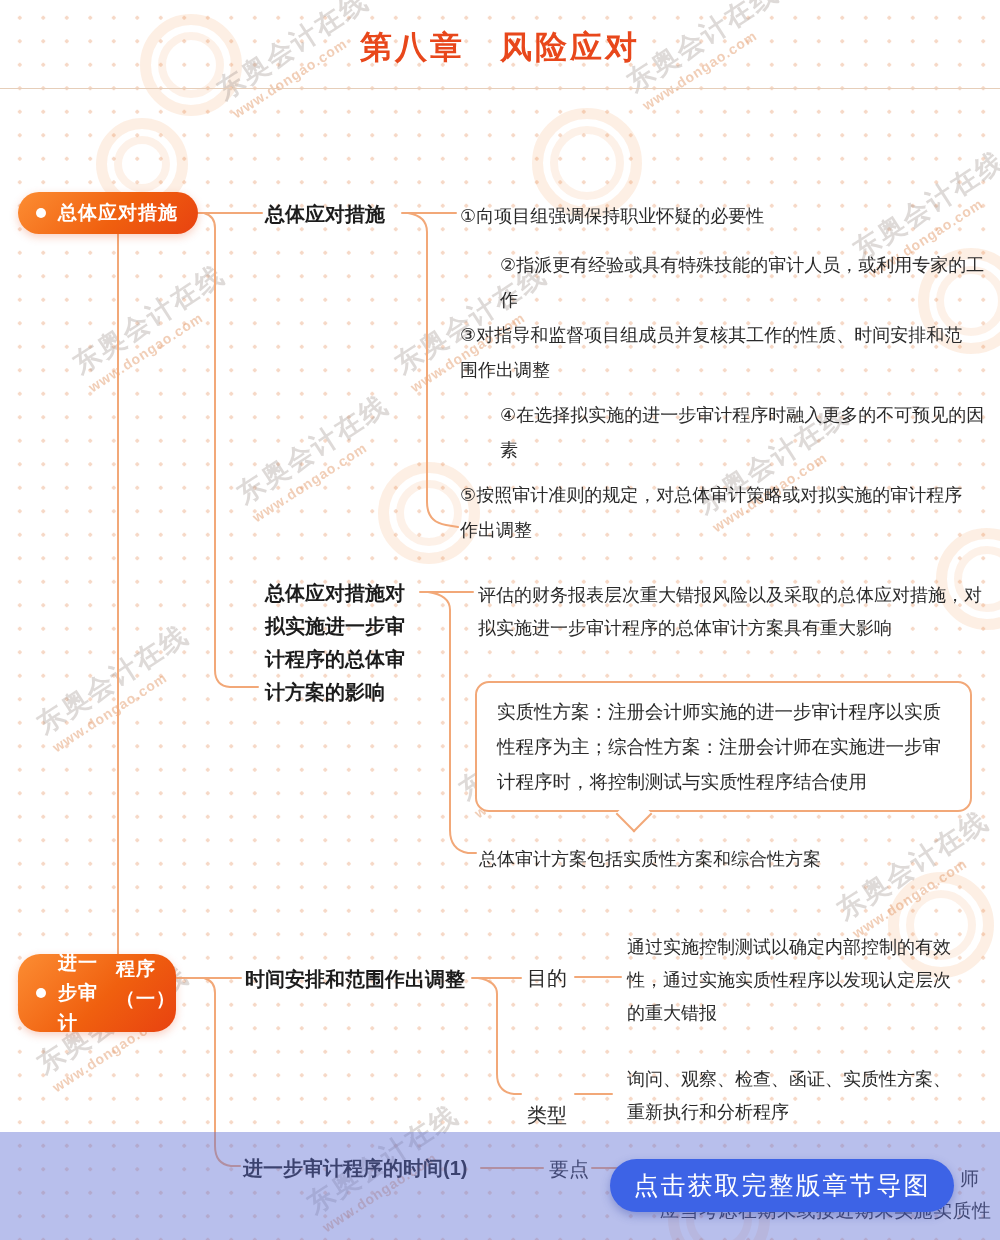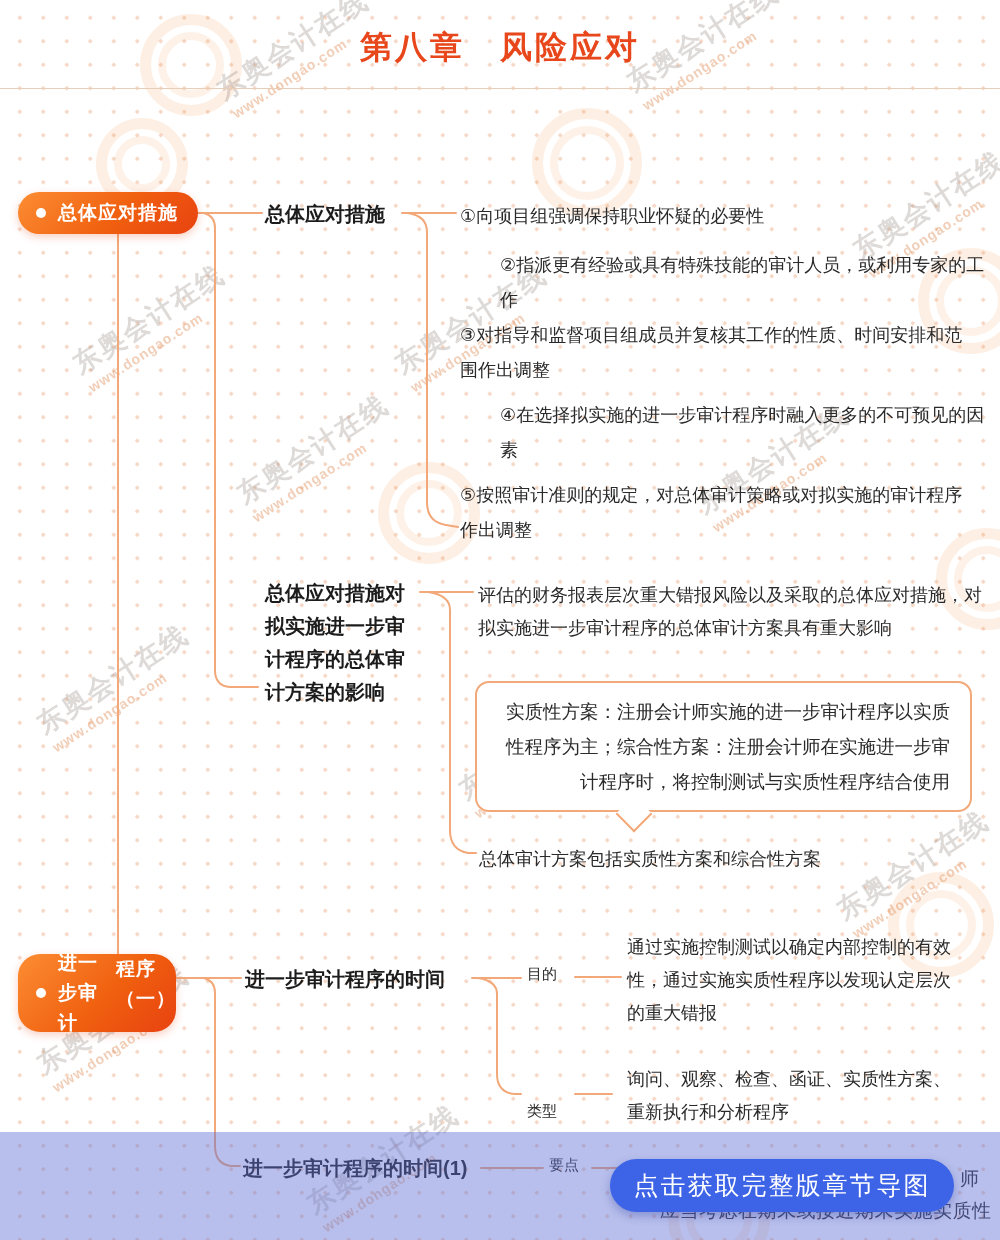--- a/index.html
+++ b/index.html
@@ -33,24 +33,24 @@
           justify-content:center;padding-left:18px;box-sizing:border-box;font-size:19px;
           line-height:30px;letter-spacing:1px;}
   .bdot{width:10px;height:10px;border-radius:50%;background:#fff;flex:0 0 auto;margin-right:12px;}
   .badge2 .row{display:flex;align-items:center;}
   .badge2 .l2{margin-left:7px;}
   
   .blabel{position:absolute;z-index:2;font-weight:bold;color:#1c1c1c;font-size:20px;white-space:nowrap;}
   .blabel.multi{white-space:normal;width:152px;line-height:33px;}
   .body-t{position:absolute;z-index:2;color:#2a2a2a;font-size:18px;line-height:35px;}
   .w505{width:505px;} .w488{width:488px;margin-left:40px;}
-  .keylbl{position:absolute;z-index:2;color:#2a2a2a;font-size:15px;white-space:nowrap;}
+  .keylbl{position:absolute;z-index:2;color:#2a2a2a;font-size:20px;white-space:nowrap;}
   .callout{position:absolute;z-index:2;left:475px;top:681px;width:497px;box-sizing:border-box;
            background:#fff;border:2px solid #f2a878;border-radius:14px;padding:11px 20px;
-           color:#2a2a2a;font-size:18.5px;line-height:35px;text-align:right;}
+           color:#2a2a2a;font-size:18.5px;line-height:35px;}
   .tail{position:absolute;z-index:3;left:621px;top:801px;width:24px;height:24px;background:#fff;
         border-right:2px solid #f2a878;border-bottom:2px solid #f2a878;transform:rotate(45deg);}
   
   .band{position:absolute;z-index:5;left:0;top:1132px;width:1000px;height:108px;
         background:rgba(97,113,213,.45);}
   .cta{position:absolute;z-index:6;left:610px;top:1159px;width:344px;height:53px;border-radius:27px;
        background:#3d63e6;display:flex;align-items:center;justify-content:center;
        color:#fff;font-weight:normal;font-size:25px;letter-spacing:2px;
        box-shadow:0 4px 10px rgba(40,60,160,.35);cursor:pointer;}
   .frag{position:absolute;z-index:2;color:#2a2a2a;font-size:19px;white-space:nowrap;}
@@ -128,21 +128,21 @@
   <div class="body-t" style="left:479px;top:842px;white-space:nowrap;">总体审计方案包括实质性方案和综合性方案</div>
 
   <div class="badge badge2">
     <span class="row">
       <span class="bdot"></span>
       <span>进一步审计</span>
     </span>
     <span class="l2">程序（一）</span>
   </div>
 
-  <div class="blabel" style="left:245px;top:966px;">进一步审计程序的时间</div>
+  <div class="blabel" style="left:245px;top:966px;">时间安排和范围作出调整</div>
 
   <div class="keylbl" style="left:527px;top:965px;">目的</div>
   <div class="body-t" style="left:627px;top:931px;width:340px;line-height:33px;">通过实施控制测试以确定内部控制的有效性，通过实施实质性程序以发现认定层次的重大错报</div>
 
   <div class="keylbl" style="left:527px;top:1082px;margin-top:20px;">类型</div>
   <div class="body-t" style="left:627px;top:1063px;width:340px;line-height:33px;">询问、观察、检查、函证、实质性方案、重新执行和分析程序</div>
 
   <div class="blabel" style="left:243px;top:1155px;">进一步审计程序的时间(1)</div>
   <div class="keylbl" style="left:549px;top:1156px;">要点</div>
   <div class="frag" style="left:960px;top:1166px;">师</div>

